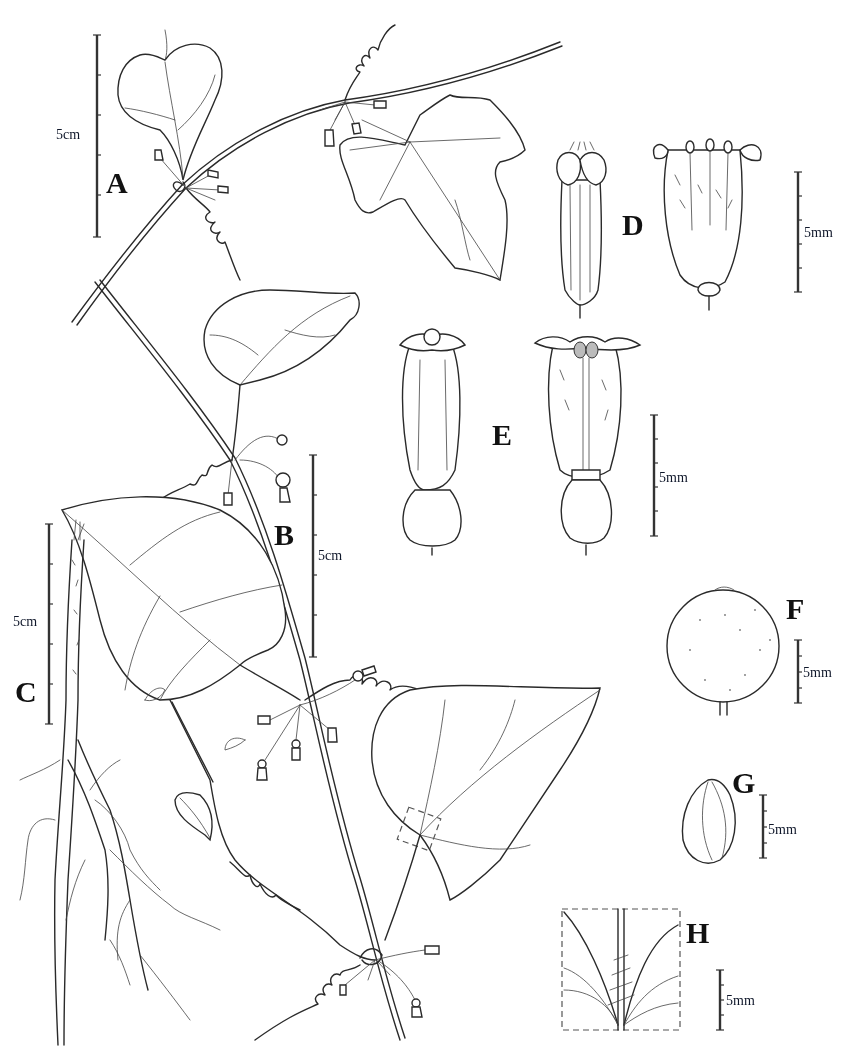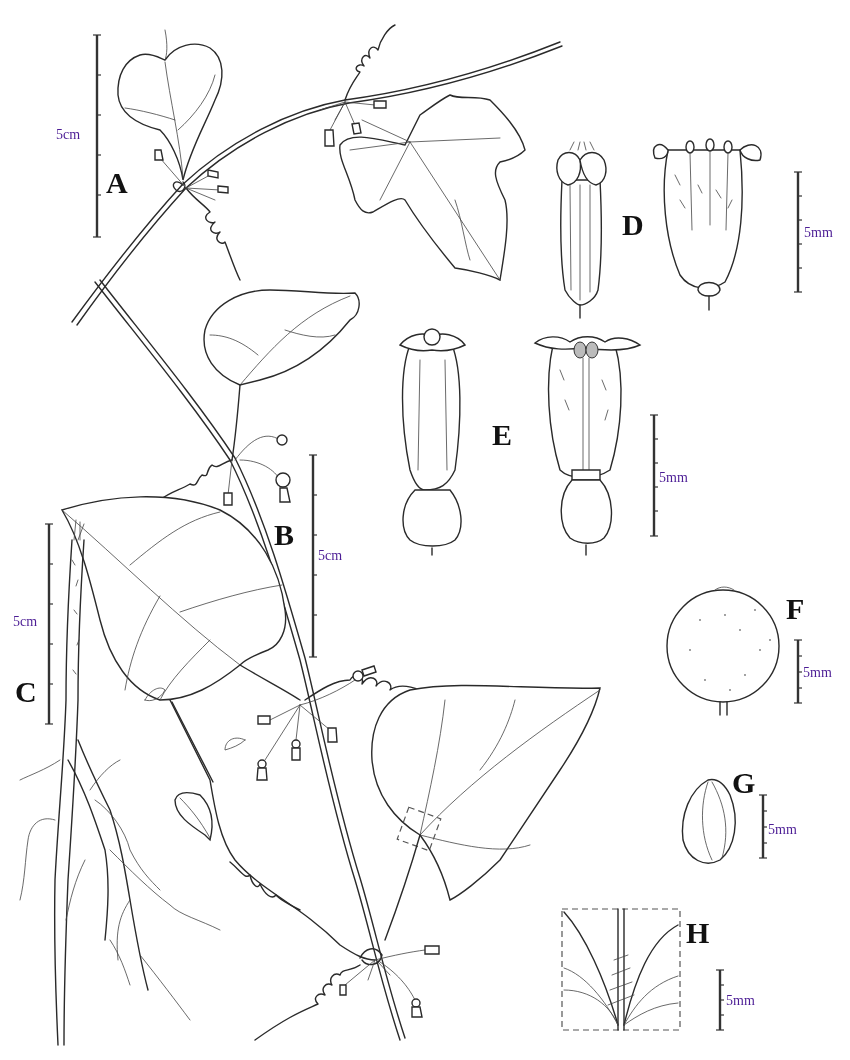--- a/index.html
+++ b/index.html
@@ -1,20 +1,20 @@
 <!DOCTYPE html>
 <html><head>
   <meta charset="utf-8">
   <style>
     html, body { margin: 0; padding: 0; background: #ffffff; }
     body { width: 850px; height: 1060px; position: relative; overflow: hidden; font-family: "Liberation Serif", serif; }
     .plate { position: absolute; left: 0; top: 0; width: 850px; height: 1060px; }
     .lbl { position: absolute; font-family: "Liberation Serif", serif; font-weight: bold; color: #111; line-height: 1; }
     .big { font-size: 30px; }
-    .scale-txt { position: absolute; font-family: "Liberation Serif", serif; font-size: 14px; color: #4c1d95; line-height: 1; }
+    .scale-txt { position: absolute; font-family: "Liberation Serif", serif; font-size: 14px; color: #0f172a; line-height: 1; }
     svg .ln { fill: none; stroke: #2a2a2a; stroke-width: 1.4; stroke-linecap: round; stroke-linejoin: round; }
     svg .thin { fill: none; stroke: #444; stroke-width: 0.8; stroke-linecap: round; }
     svg .bar { stroke: #333; stroke-width: 2.4; }
     svg .tick { stroke: #333; stroke-width: 1.2; }
     svg .dash { fill: none; stroke: #555; stroke-width: 1.2; stroke-dasharray: 6 4; }
     svg .fillw { fill: #fff; stroke: #2a2a2a; stroke-width: 1.4; }
     svg .dot { fill: #777; }
   </style>
 </head>
 <body>

